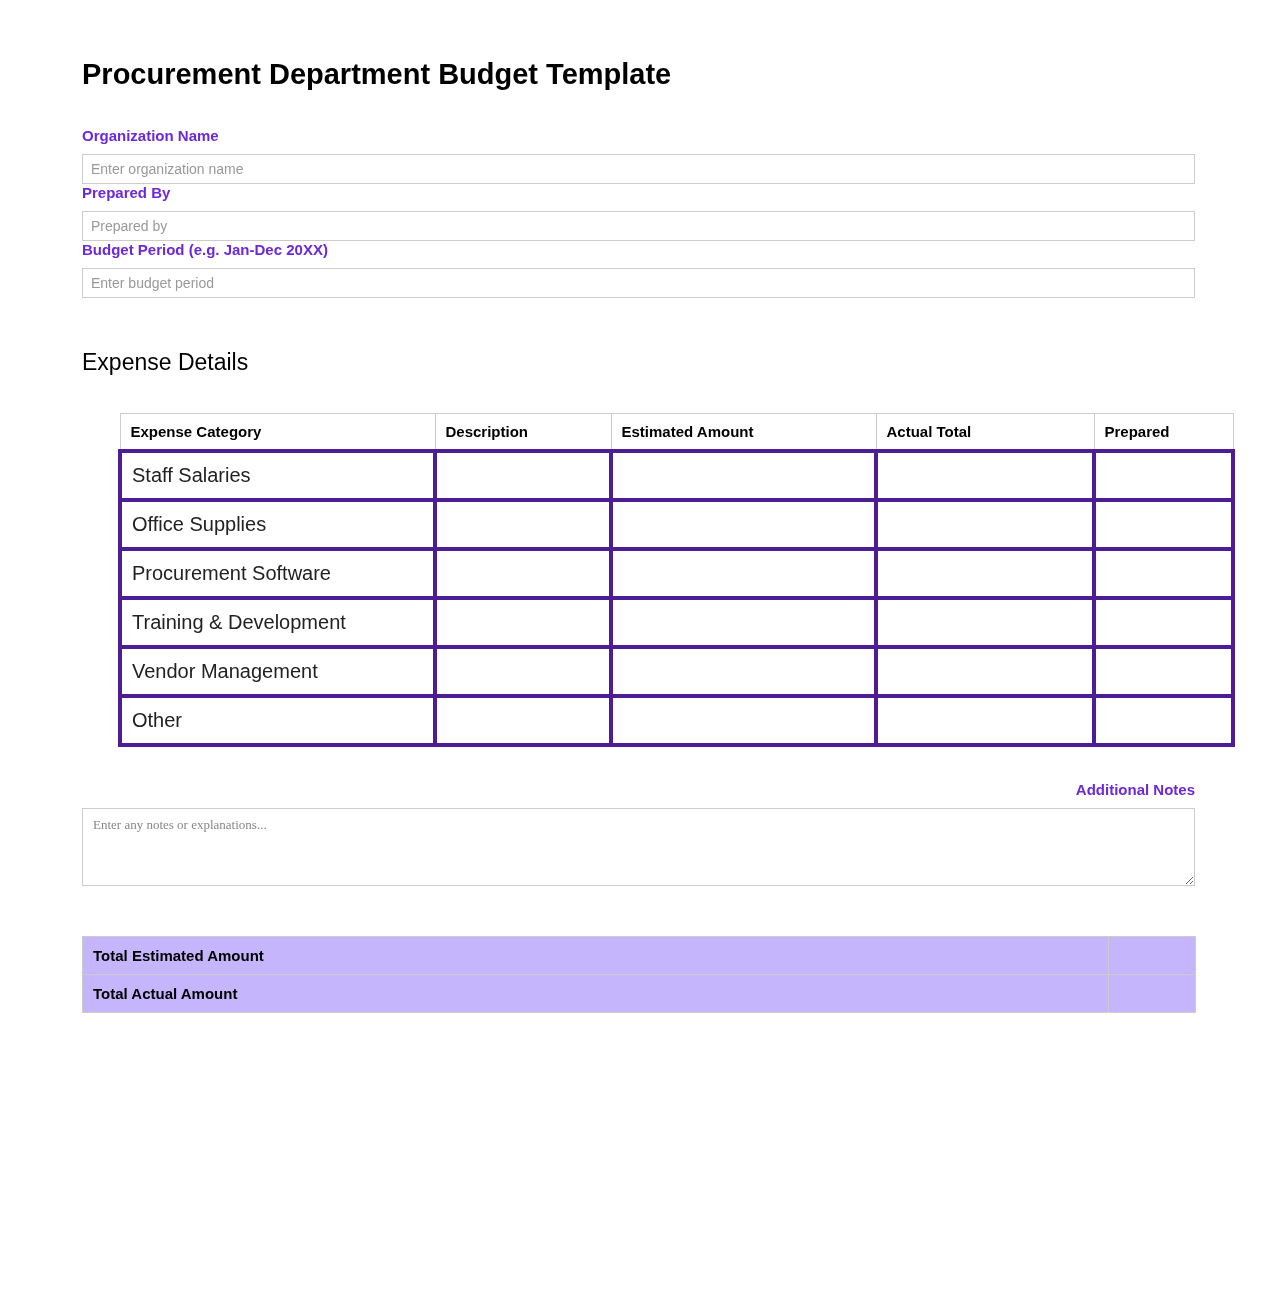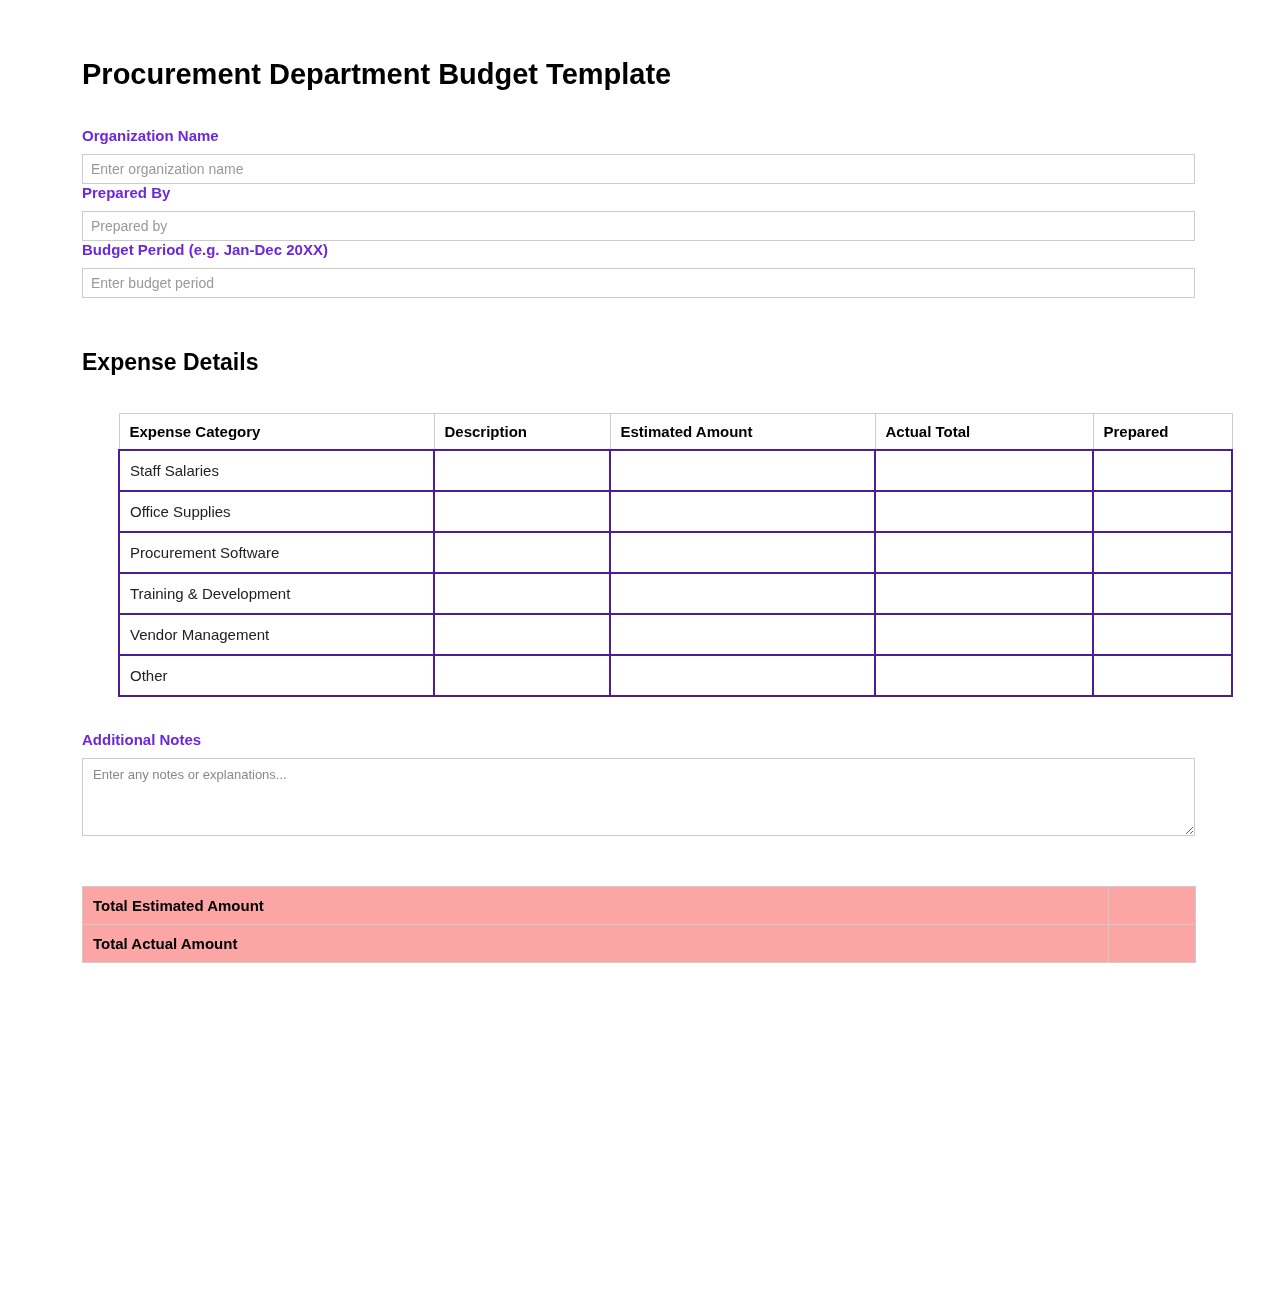--- a/index.html
+++ b/index.html
@@ -41,74 +41,74 @@
     font-size: 14px;
     color: #b91c1c;
     margin: 0 0 19px 0;
     outline: none;
     background: #ffffff;
   }
   .text-input:last-child { margin-bottom: 0; }
   .text-input::placeholder { color: #999999; opacity: 1; }
   h2.section-title {
     font-size: 23px;
-    font-weight: 700;
+    font-weight: 400;
     line-height: 1.15;
     margin: 51px 0 37px 0;
     color: #000000;
   }
   table.expense-table {
     width: 100%;
     border-collapse: collapse;
     table-layout: fixed;
     margin-left: 36px;
   }
   table.expense-table th {
     text-align: left;
     font-size: 15px;
     font-weight: 700;
     padding: 9px 10px;
     border: 1px solid #cccccc;
     color: #000000;
     background: #ffffff;
   }
   table.expense-table td {
-    font-size: 15px;
+    font-size: 20px;
     padding: 11px 10px;
-    border: 2px solid #4c1d95;
+    border: 4px solid #4c1d95;
     color: #222222;
     background: #ffffff;
   }
-  .notes-label { margin-top: 34px; }
+  .notes-label { margin-top: 34px; text-align: right; }
   textarea.notes-input {
     display: block;
     width: 100%;
     height: 78px;
     border: 1px solid #cccccc;
     border-radius: 0;
     padding: 8px 10px;
-    font-family: Liberation Sans, sans-serif;
+    font-family: Liberation Serif, serif;
     font-size: 13px;
     color: #000000;
     resize: vertical;
     outline: none;
     background: #ffffff;
   }
   textarea.notes-input::placeholder { color: #888888; opacity: 1; }
   table.totals-table {
     width: 100%;
     border-collapse: collapse;
     table-layout: fixed;
     margin-top: 50px;
   }
   table.totals-table td {
     border: 1px solid #cccccc;
     padding: 10px;
     font-size: 15px;
-    background: #fca5a5;
+    background: #c4b5fd;
   }
   table.totals-table td.total-label {
     font-weight: 700;
     color: #000000;
   }
   col.c-category { width: 315px; }
   col.c-description { width: 176px; }
   col.c-estimated { width: 265px; }
   col.c-actual { width: 218px; }
   col.c-variance { width: 139px; }

